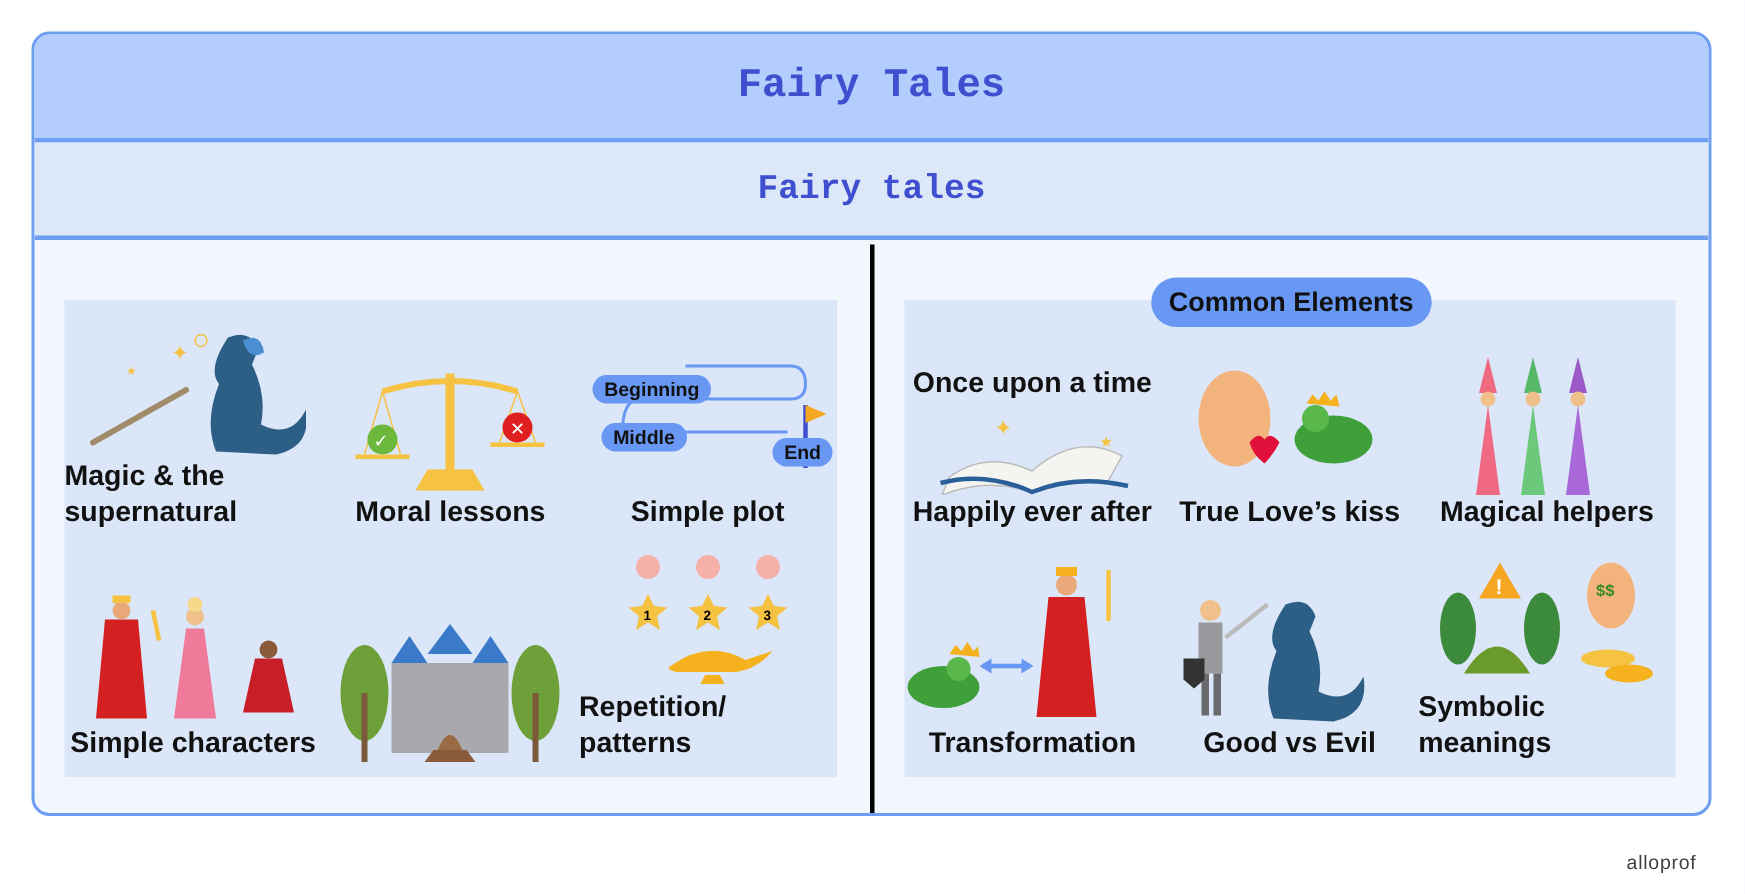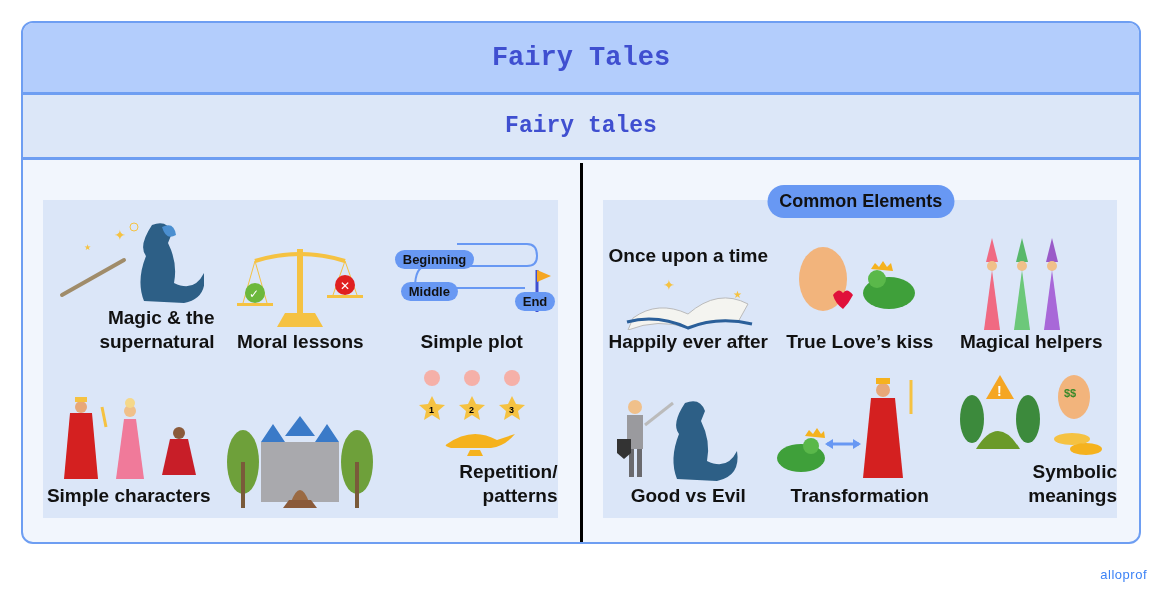--- a/index.html
+++ b/index.html
@@ -35,23 +35,23 @@
     position: absolute; top: 20px; left: 50%; transform: translateX(-50%);
     background: #6898f3; border-radius: 18px; padding: 6px 12px;
     font-size: 18px; font-weight: bold; white-space: nowrap; z-index: 2;
   }
   .grid {
     position: absolute; left: 0; right: 0; top: 10px; bottom: 0;
     display: grid; grid-template-columns: 1fr 1fr 1fr; grid-template-rows: 1fr 1fr;
   }
   .cell { display: flex; flex-direction: column; align-items: center; justify-content: flex-end; padding-bottom: 10px; }
   .art { width: 150px; height: 92px; display: flex; align-items: center; justify-content: center; }
-  .label { font-size: 19px; font-weight: bold; text-align: right; line-height: 24px; }
+  .label { font-size: 19px; font-weight: bold; text-align: left; line-height: 24px; }
   .footer-logo {
-    position: absolute; right: 16px; bottom: 14px; font-size: 13px; color: #3b82f6;
+    position: absolute; right: 32px; bottom: 14px; font-size: 13px; color: #404040;
     letter-spacing: 0.5px;
   }
   .plot-node {
     position: absolute; background: #6898f3; border-radius: 10px;
     font-size: 13px; font-weight: bold; padding: 2px 8px;
   }
 </style>
 </head>
 <body>
 
@@ -204,52 +204,52 @@
                   <circle cx="66" cy="32" r="5" fill="#f0c08a"></circle>
                   <path d="M58 96 l8 -60 l8 60z" fill="#6cc87a"></path>
                 <path d="M96 4 l6 24 h-12z" fill="#9a5ac8"></path>
                   <circle cx="96" cy="32" r="5" fill="#f0c08a"></circle>
                   <path d="M88 96 l8 -60 l8 60z" fill="#a868d8"></path>
               </svg>
             </div>
             <div class="label">Magical helpers</div>
           </div>
           <div class="cell">
-            <div class="art">
-              <svg width="150" height="90" viewBox="0 0 150 90">
-                <circle cx="22" cy="14" r="7" fill="#f0c08a"></circle>
-                  <rect x="14" y="22" width="16" height="34" fill="#9a9a9e"></rect>
-                <rect x="16" y="56" width="5" height="28" fill="#6a6a6e"></rect>
-                  <rect x="24" y="56" width="5" height="28" fill="#6a6a6e"></rect>
-                <path d="M4 46 h14 v14 l-7 6 l-7 -6z" fill="#333"></path>
-                <line x1="32" y1="32" x2="60" y2="10" stroke="#bbb" stroke-width="3"></line>
-                <path d="M72 10 q15 -6 20 8 l-4 10 q10 20 6 40 q20 10 30 -10 q4 25 -20 30 l-40 -2 q-8 -20 2 -45 q-8 -10 6 -31z" fill="#2d5f86"></path>
-              </svg>
-            </div>
-            <div class="label">Good vs Evil</div>
-          </div>
-          <div class="cell">
             <div class="art" style="width:170px;height:110px;">
               <svg width="170" height="110" viewBox="0 0 170 110">
                 <ellipse cx="26" cy="84" rx="24" ry="14" fill="#3fa03a"></ellipse>
                   <circle cx="36" cy="72" r="8" fill="#5ab84a"></circle>
                 <path d="M30 62 l4 -6 l4 4 l4 -6 l4 6 l3 -3 l1 7z" fill="#f5b21e"></path>
                 <line x1="52" y1="70" x2="84" y2="70" stroke="#6898f3" stroke-width="3"></line>
                 <path d="M50 70 l8 -5 v10z M86 70 l-8 -5 v10z" fill="#6898f3"></path>
                 <path d="M88 104 l8 -80 l24 0 l8 80z" fill="#d42020"></path>
                   <circle cx="108" cy="16" r="7" fill="#e8a878"></circle>
                 <rect x="101" y="4" width="14" height="6" fill="#f5b21e"></rect>
                 <line x1="136" y1="6" x2="136" y2="40" stroke="#f5c242" stroke-width="3"></line>
               </svg>
             </div>
             <div class="label">Transformation</div>
           </div>
           <div class="cell">
             <div class="art">
               <svg width="150" height="90" viewBox="0 0 150 90">
+                <circle cx="22" cy="14" r="7" fill="#f0c08a"></circle>
+                  <rect x="14" y="22" width="16" height="34" fill="#9a9a9e"></rect>
+                <rect x="16" y="56" width="5" height="28" fill="#6a6a6e"></rect>
+                  <rect x="24" y="56" width="5" height="28" fill="#6a6a6e"></rect>
+                <path d="M4 46 h14 v14 l-7 6 l-7 -6z" fill="#333"></path>
+                <line x1="32" y1="32" x2="60" y2="10" stroke="#bbb" stroke-width="3"></line>
+                <path d="M72 10 q15 -6 20 8 l-4 10 q10 20 6 40 q20 10 30 -10 q4 25 -20 30 l-40 -2 q-8 -20 2 -45 q-8 -10 6 -31z" fill="#2d5f86"></path>
+              </svg>
+            </div>
+            <div class="label">Good vs Evil</div>
+          </div>
+          <div class="cell">
+            <div class="art">
+              <svg width="150" height="90" viewBox="0 0 150 90">
                 <ellipse cx="16" cy="50" rx="12" ry="24" fill="#3c8a3c"></ellipse>
                   <ellipse cx="72" cy="50" rx="12" ry="24" fill="#3c8a3c"></ellipse>
                 <path d="M20 80 q22 -36 44 0z" fill="#6a9a2a"></path>
                 <path d="M44 6 l14 24 h-28z" fill="#f5a623"></path>
                   <text x="41" y="27" font-size="14" font-weight="bold" fill="#fff">!</text>
                 <ellipse cx="118" cy="28" rx="16" ry="22" fill="#f2b47c"></ellipse>
                   <text x="108" y="28" font-size="11" font-weight="bold" fill="#3a8a2a">$$</text>
                 <ellipse cx="116" cy="70" rx="18" ry="6" fill="#f5c242"></ellipse>
                   <ellipse cx="130" cy="80" rx="16" ry="6" fill="#f5b21e"></ellipse>
               </svg>

